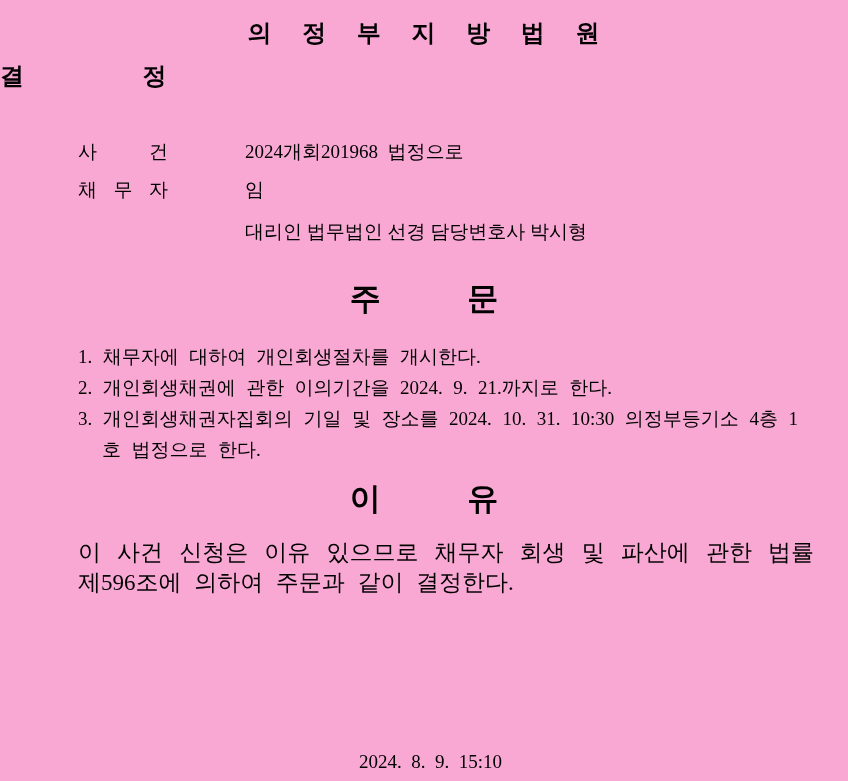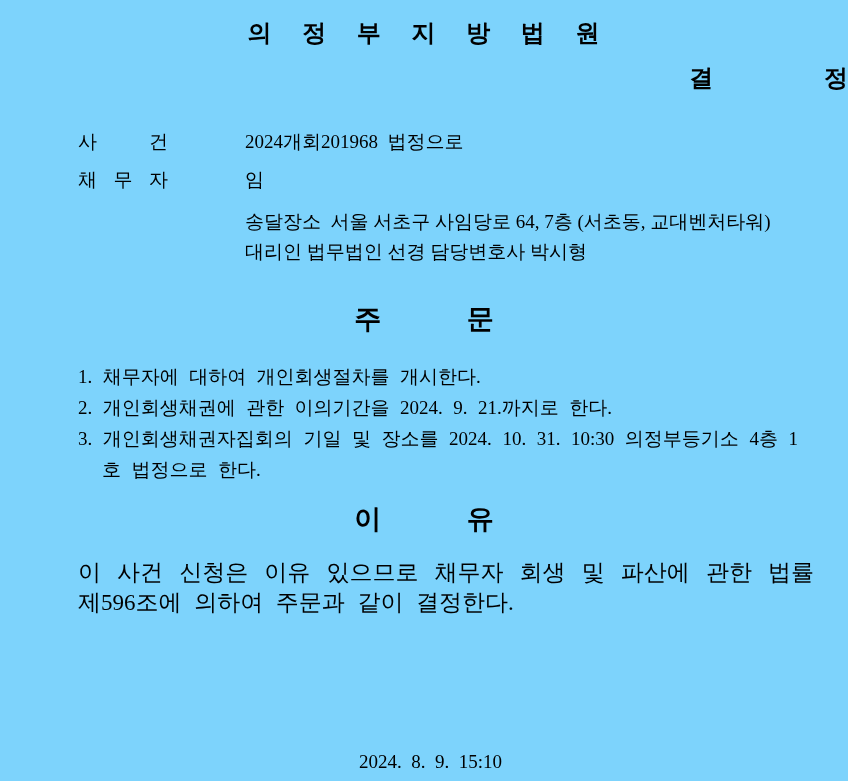--- a/index.html
+++ b/index.html
@@ -5,45 +5,45 @@
   html, body {
     margin: 0;
     padding: 0;
     background: #ffffff;
     color: #000000;
   }
   .page {
     position: relative;
     width: 848px;
     height: 781px;
-    background: #7dd3fc;
+    background: #f9a8d4;
     overflow: hidden;
     font-family: "Liberation Serif", serif;
   }
   .court-title {
     margin: 18px 0 0 0;
     text-align: center;
     font-family: "Liberation Sans", sans-serif;
     font-weight: bold;
     font-size: 24px;
     word-spacing: 22px;
     letter-spacing: 1px;
     line-height: 30px;
   }
   .decision-title {
     margin: 15px 0 0 0;
-    text-align: right;
-    font-family: Liberation Sans, sans-serif;
+    text-align: left;
+    font-family: Liberation Mono, monospace;
     font-weight: bold;
     font-size: 24px;
     word-spacing: 104px;
     line-height: 30px;
   }
   .fields {
-    margin: 38px 0 0 78px;
+    margin: 48px 0 0 78px;
     font-size: 19px;
   }
   .field-row {
     display: flex;
     align-items: baseline;
     margin-bottom: 16px;
     line-height: 22px;
   }
   .field-label {
     width: 90px;
@@ -61,21 +61,21 @@
     line-height: 30px;
   }
   .address-line {
     white-space: pre-wrap;
   }
   .section-title {
     margin: 0;
     text-align: center;
     font-family: "Liberation Sans", sans-serif;
     font-weight: bold;
-    font-size: 27px;
+    font-size: 31px;
     word-spacing: 78px;
     line-height: 30px;
   }
   #order-title { margin-top: 37px; }
   #reason-title { margin-top: 19px; }
   .order-list {
     margin: 27px 50px 0 78px;
     font-size: 19px;
     line-height: 31px;
     text-align: justify;
@@ -117,21 +117,20 @@
       <span class="field-label">사 건</span>
       <span class="field-value">2024개회201968  법정으로</span>
     </div>
     <div class="field-row">
       <span class="field-label">채 무 자</span>
       <span class="field-value">임</span>
     </div>
   </div>
 
   <div class="address">
-    <div class="address-line">송달장소  서울 서초구 사임당로 64, 7층 (서초동, 교대벤처타워)</div>
     <div class="address-line">대리인 법무법인 선경 담당변호사 박시형</div>
   </div>
 
   <h3 class="section-title" id="order-title">주 문</h3>
 
   <div class="order-list">
     <div class="order-item">1. 채무자에 대하여 개인회생절차를 개시한다.</div>
     <div class="order-item">2. 개인회생채권에 관한 이의기간을 2024. 9. 21.까지로 한다.</div>
     <div class="order-item">3. 개인회생채권자집회의 기일 및 장소를 2024. 10. 31. 10:30 의정부등기소 4층 1호 법정으로 한다.</div>
   </div>

